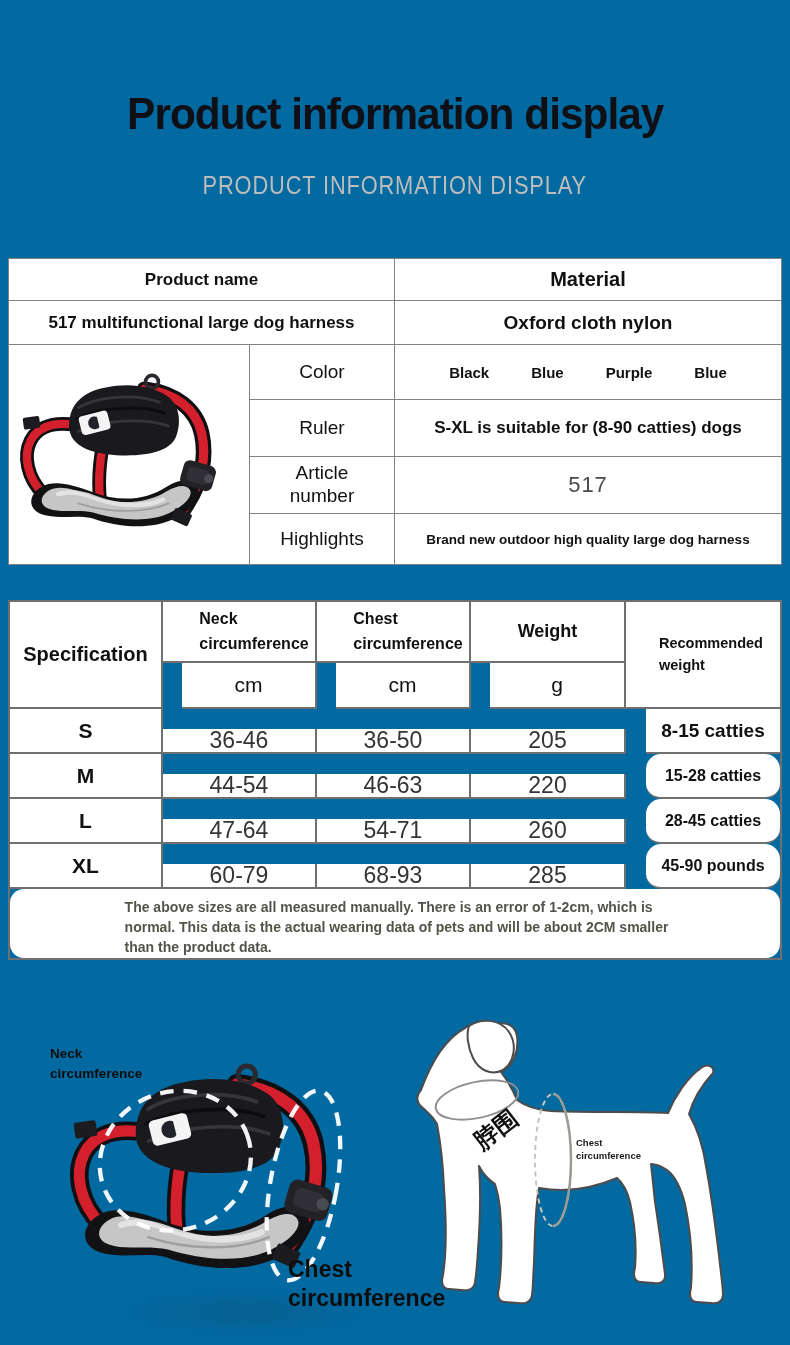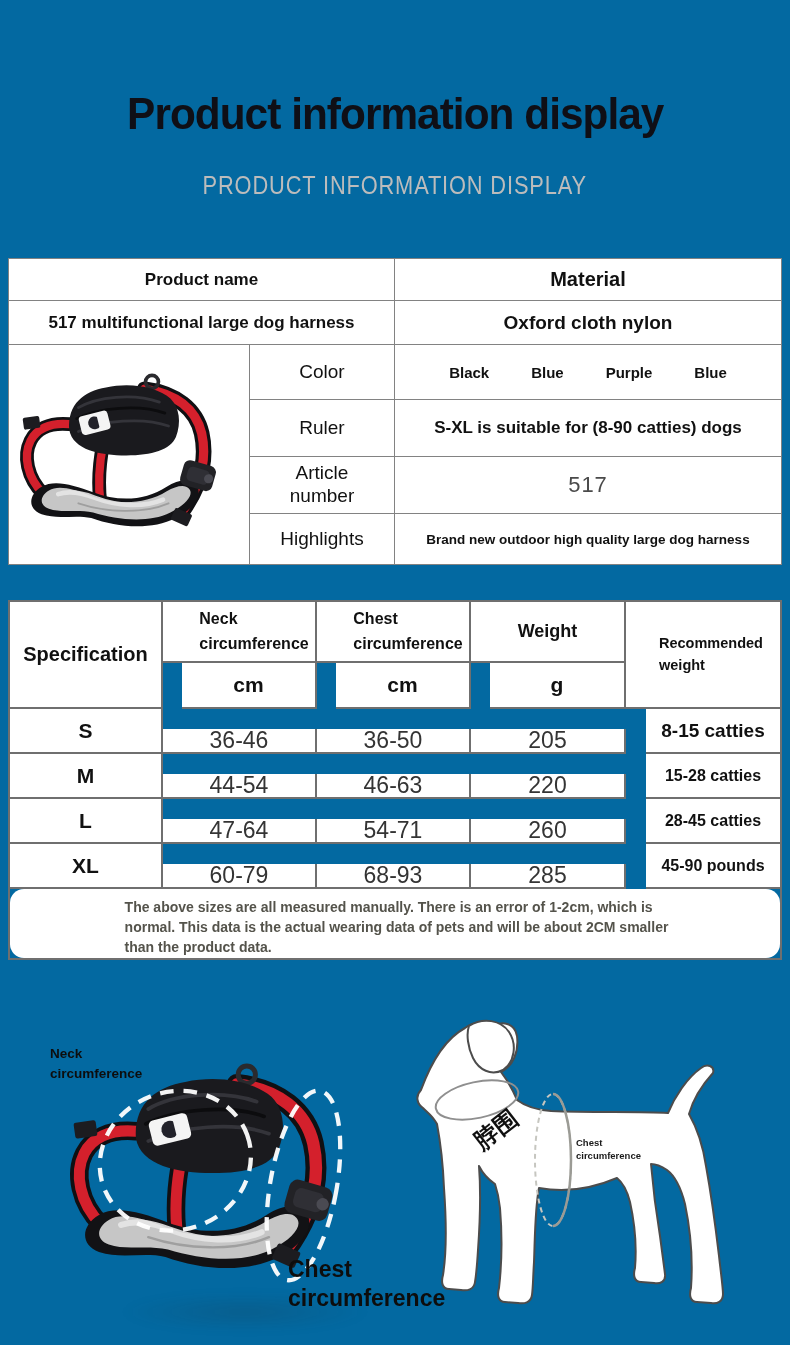--- a/index.html
+++ b/index.html
@@ -42,25 +42,25 @@
   .spec-table>div{box-sizing:border-box;border-right:2px solid #6f6f6f;border-bottom:2px solid #6f6f6f;
                   display:flex;align-items:center;justify-content:center;background:#fff;}
   .hd{background:#d6d6d6;}
   .sp-spec{grid-row:1/3;font-size:20px;font-weight:700;}
   .sp-2line{justify-content:flex-start;padding-left:30px;font-size:16px;font-weight:700;
             line-height:1.55;white-space:pre-line;text-align:left;}
   .sp-weight{font-size:18px;font-weight:700;}
   .sp-rec{grid-row:1/3;grid-column:5;border-right:none !important;justify-content:flex-start;
           padding-left:16px;font-size:14.5px;font-weight:700;white-space:pre-line;
           line-height:1.5;text-align:left;}
-  .sp-unit{font-size:21px;font-weight:700;margin-left:19px;}
+  .sp-unit{font-size:21px;font-weight:400;margin-left:19px;}
   .sp-size{font-size:21px;font-weight:700;}
   .sp-num{font-size:23px;font-weight:400;color:#343434;margin-top:20px;}
   .sp-rec-s{font-size:19px;font-weight:700;}
-  .sp-rec-n{font-size:16px;font-weight:700;}
+  .sp-rec-n{font-size:16px;font-weight:700;border-radius:15px;}
   .no-r{border-right:none !important;margin-left:20px;}
   .sp-note{grid-column:1/6;border-right:none !important;border-bottom:none !important;
            align-items:flex-start;justify-content:flex-start;padding:9px 100px 0 103px;
            font-size:14px;font-weight:700;color:#54534b;line-height:1.42;
            white-space:pre-line;text-align:left;border-radius:14px;}
 
   
   .harness-big{position:absolute;left:62px;top:1040px;width:308px;height:265px;}
   .harness-cell-svg{width:230px;height:198px;}
   .reflection{position:absolute;left:120px;top:1292px;width:250px;height:40px;

